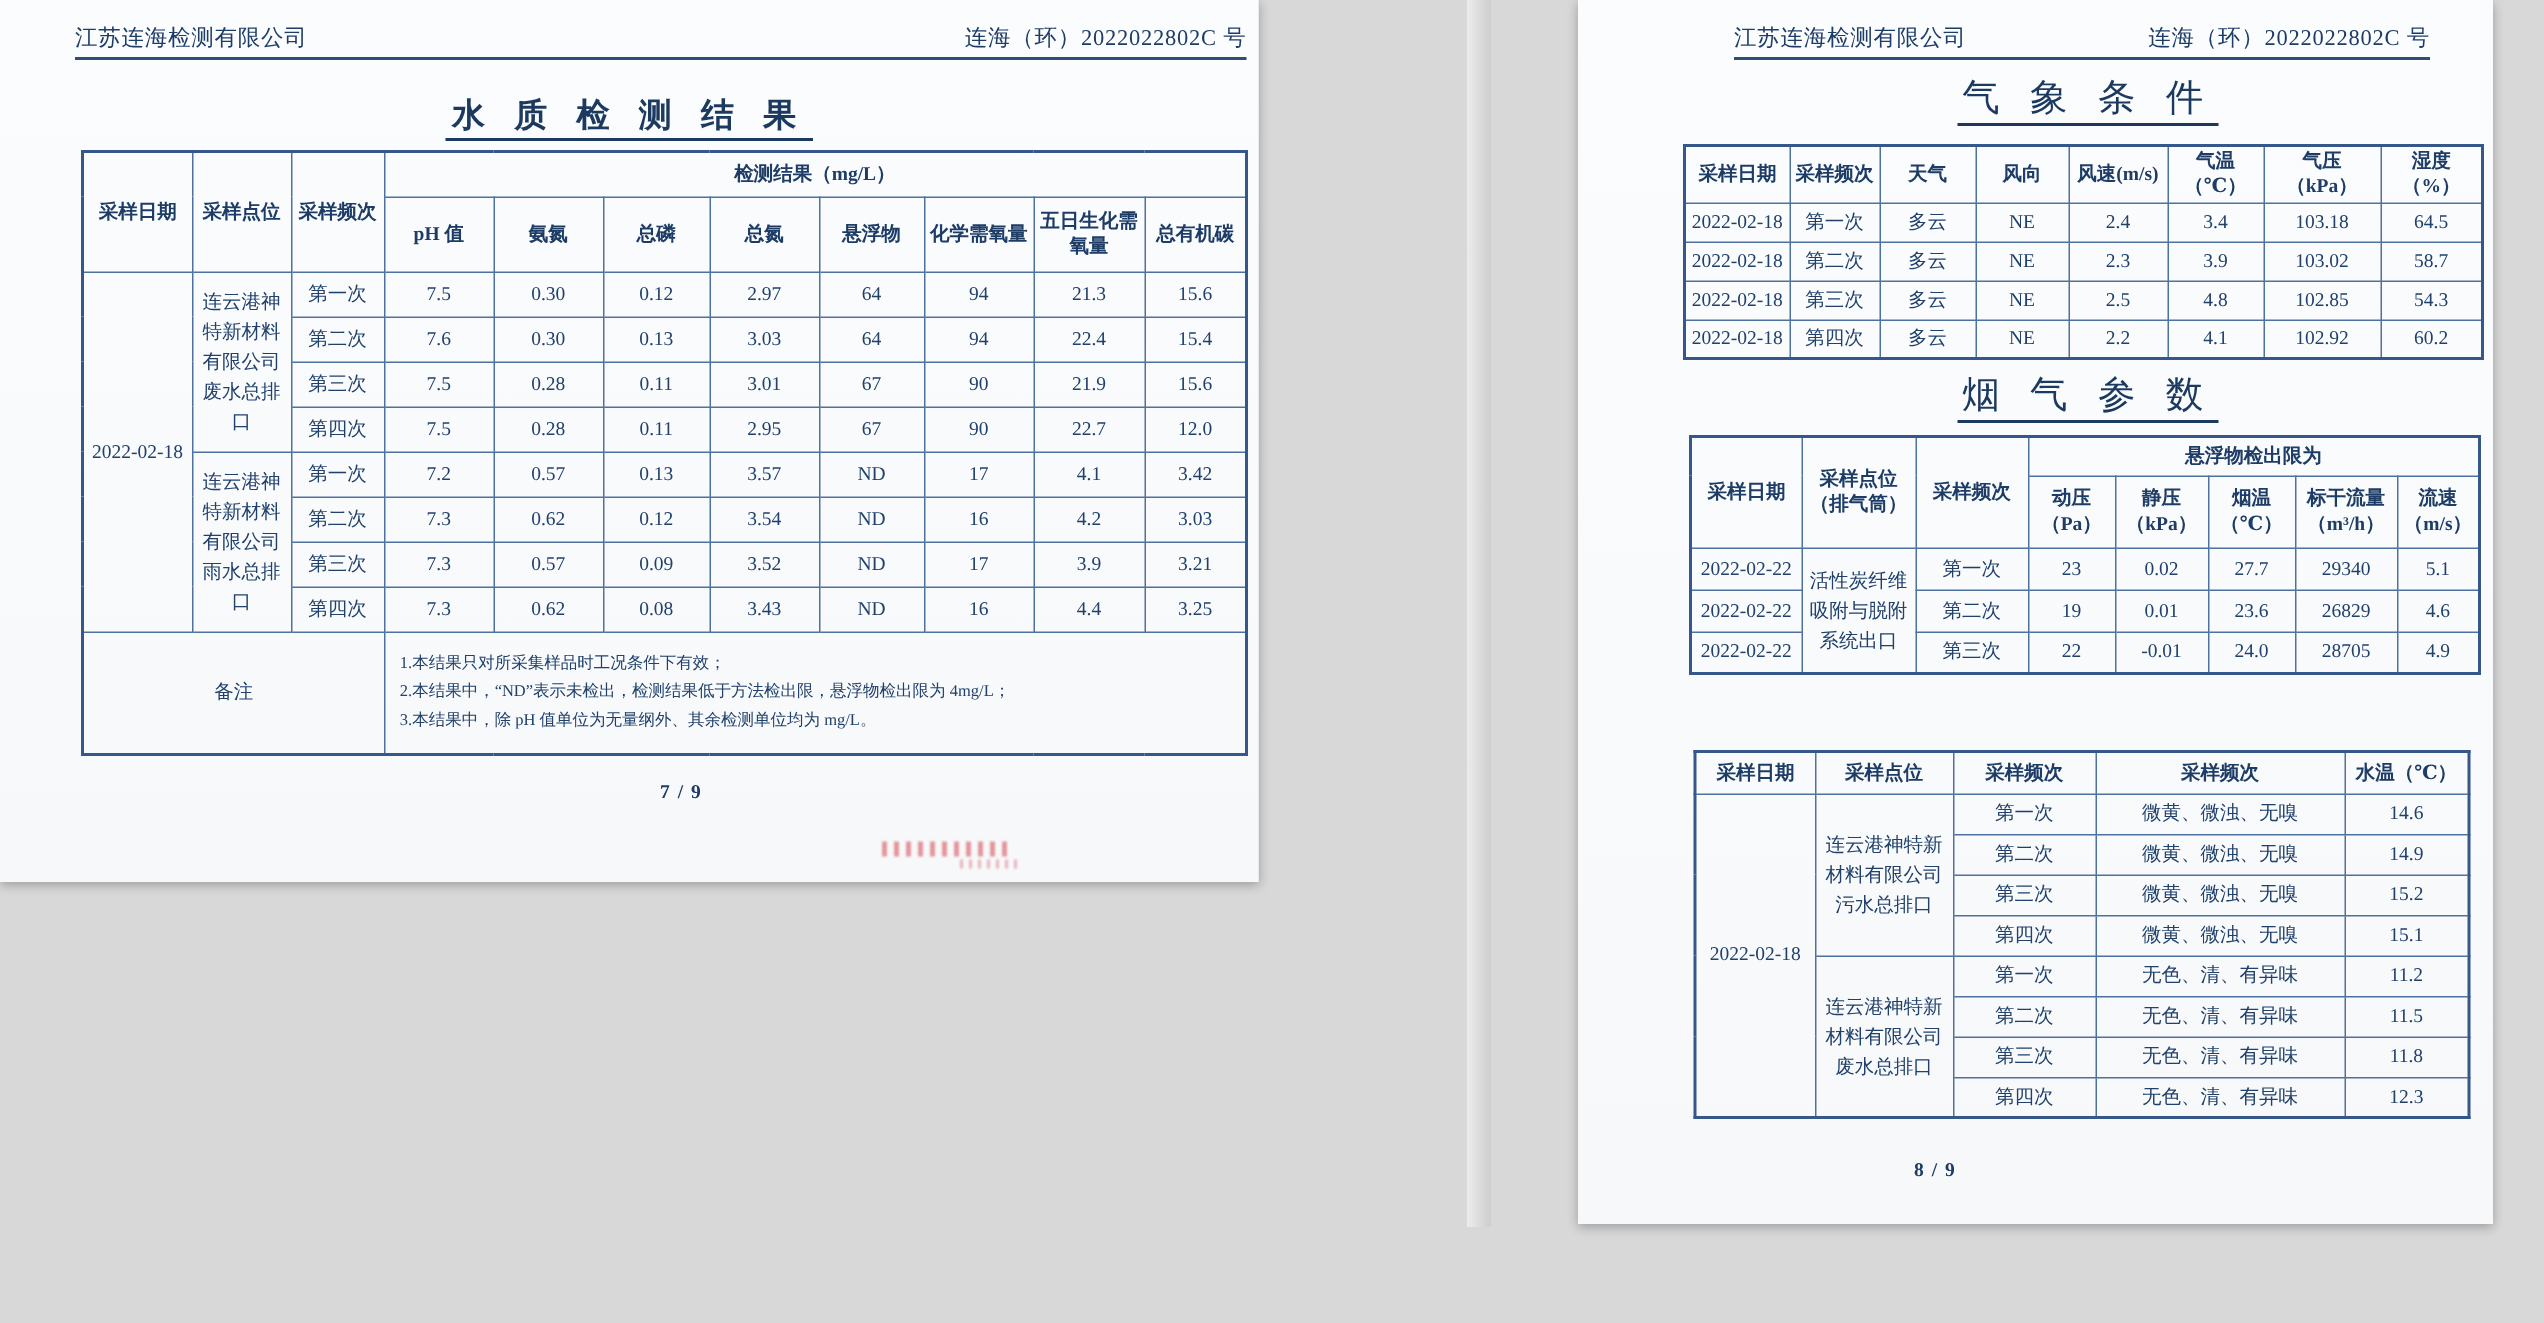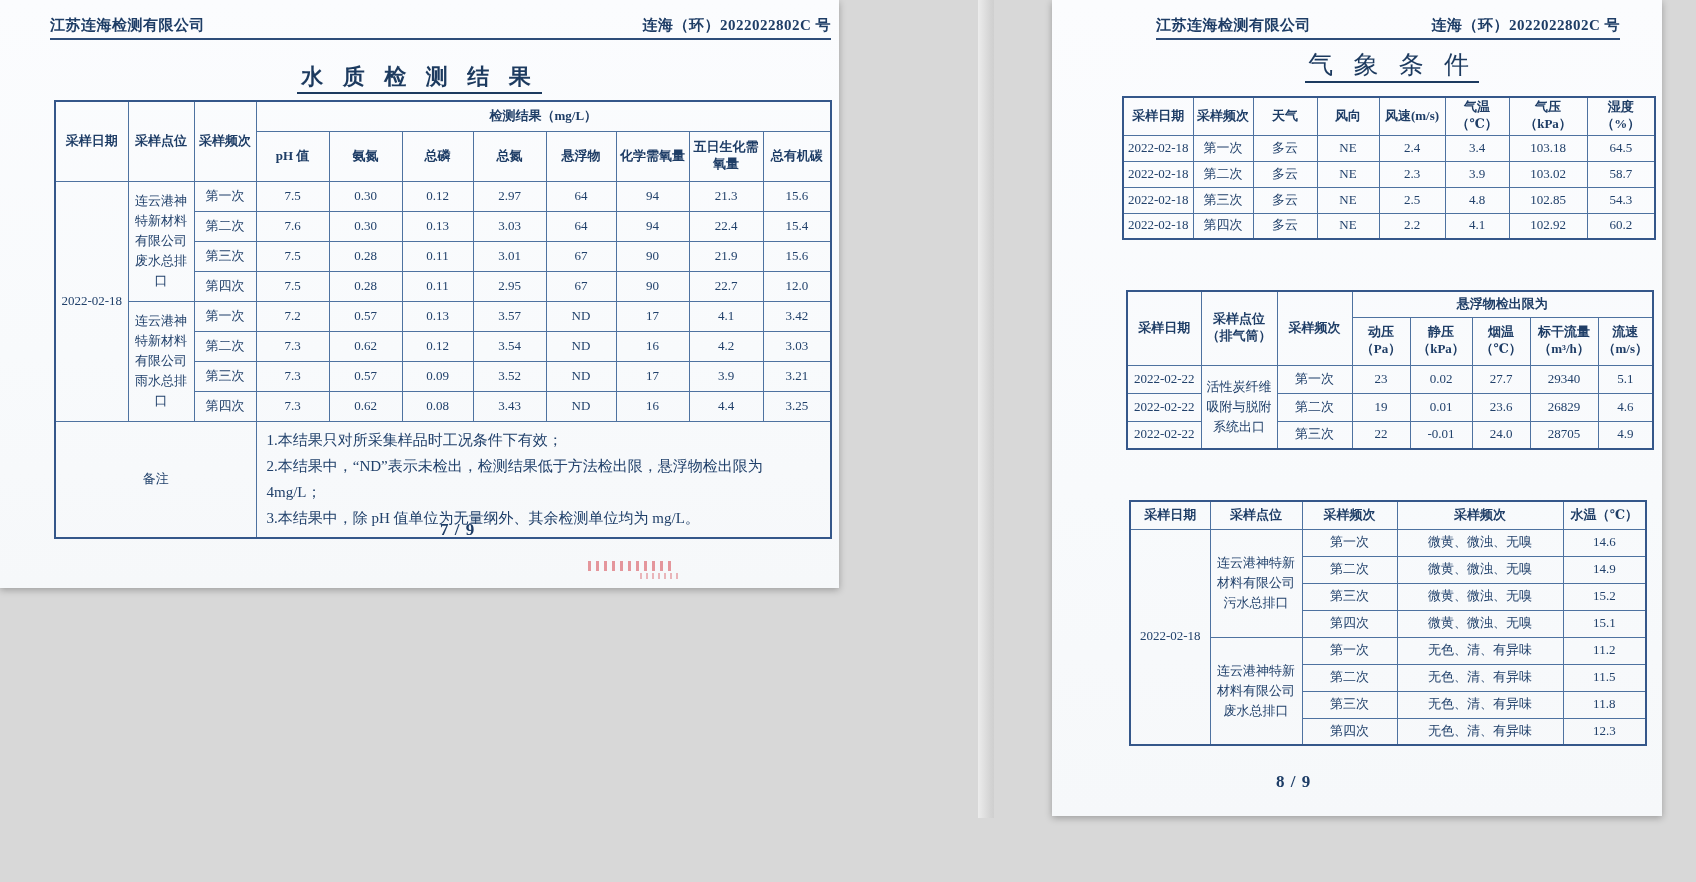--- a/index.html
+++ b/index.html
@@ -16,21 +16,21 @@
   }
   #page-left{left:0;width:839px;height:588px;}
   #page-right{left:1052px;width:610px;height:816px;}
   .edge-sliver{
     position:absolute;left:978px;top:0;width:16px;height:818px;
     background:linear-gradient(90deg,#ececec,#d3d3d3 80%,#cfcfcf);
   }
   .phdr{
     position:absolute;top:16px;display:flex;justify-content:space-between;align-items:flex-end;
     border-bottom:2px solid #2e4d79;padding-bottom:3px;
-    font-size:15px;font-weight:bold;letter-spacing:.5px;color:#1e3d66;
+    font-size:15px;font-weight:normal;letter-spacing:.5px;color:#1e3d66;
   }
   #page-left .phdr{left:50px;right:8px;}
   #page-right .phdr{left:104px;right:42px;}
   .ptitle{
     position:absolute;text-align:center;font-size:22px;font-weight:bold;color:#1c3a5f;
     letter-spacing:7px;width:100%;
   }
   .ptitle span{border-bottom:2.5px solid #1c3a5f;padding:0 4px 3px 4px;}
   #page-left .ptitle{top:62px;}
   .rtitle{position:absolute;left:70px;width:540px;text-align:center;font-size:25px;
@@ -45,37 +45,37 @@
     border:1px solid #4e72a0;font-size:13px;text-align:center;vertical-align:middle;
     padding:1px 3px;white-space:pre-line;line-height:1.3;color:#21416b;
     overflow:hidden;
   }
   .tbl th{font-weight:bold;color:#1e3d66;}
   #water-table{left:54px;top:100px;width:776px;}
   #water-table thead tr.h1{height:30px;}
   #water-table thead tr.h2{height:50px;}
   #water-table tbody tr{height:30px;}
   #water-table tbody tr.remark-row{height:82px;}
-  td.remark{text-align:left;padding:5px 10px;font-size:15px;line-height:1.75;}
+  td.remark{text-align:left;padding:5px 10px;font-size:11px;line-height:1.75;}
   td.pt{line-height:1.55;padding:2px 4px;}
 
   #weather-table{left:70px;top:96px;width:532px;}
   #weather-table thead tr{height:38px;}
   #weather-table tbody tr{height:26px;}
 
   #flue-table{left:74px;top:290px;width:526px;}
   #flue-table thead tr.h1{height:26px;}
   #flue-table thead tr.h2{height:48px;}
   #flue-table tbody tr{height:28px;}
 
   #sample-table{left:77px;top:500px;width:516px;}
   #sample-table thead tr{height:28px;}
   #sample-table tbody tr{height:27px;}
 
-  .pageno{position:absolute;font-size:17px;font-weight:bold;letter-spacing:1px;color:#1e3d66;}
+  .pageno{position:absolute;font-size:13px;font-weight:bold;letter-spacing:1px;color:#1e3d66;}
   #pageno-left{left:440px;top:520px;}
   #pageno-right{left:224px;top:772px;}
 
   .red-artifact{
     position:absolute;left:588px;top:561px;width:86px;height:10px;opacity:.55;filter:blur(.6px);
     background:repeating-linear-gradient(90deg,rgba(207,38,48,.85) 0 3px,transparent 3px 8px);
   }
   .red-artifact2{
     position:absolute;left:640px;top:573px;width:40px;height:6px;opacity:.4;filter:blur(.7px);
     background:repeating-linear-gradient(90deg,rgba(207,38,48,.8) 0 2px,transparent 2px 6px);
@@ -302,20 +302,23 @@
           <td>多云</td>
           <td>NE</td>
           <td>2.2</td>
           <td>4.1</td>
           <td>102.92</td>
           <td>60.2</td>
         </tr>
       </tbody>
   </table>
 
+  <div class="rtitle" id="flue-title">
+    <span>烟 气 参 数</span>
+  </div>
   <table class="tbl" id="flue-table">
     <colgroup>
       <col style="width:74px">
         <col style="width:76px">
         <col style="width:75px">
         <col style="width:58px">
       <col style="width:62px">
         <col style="width:58px">
         <col style="width:68px">
         <col style="width:55px">

